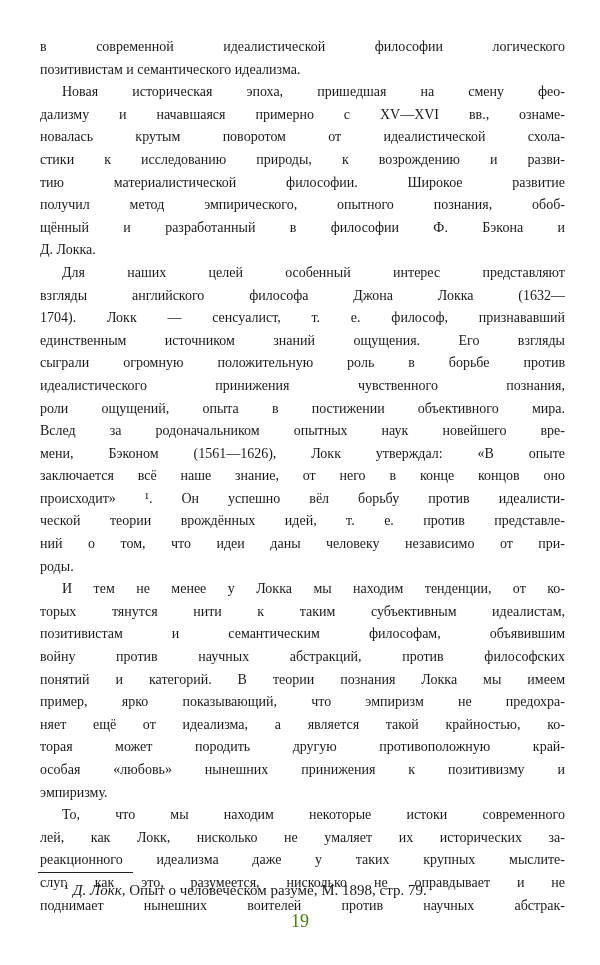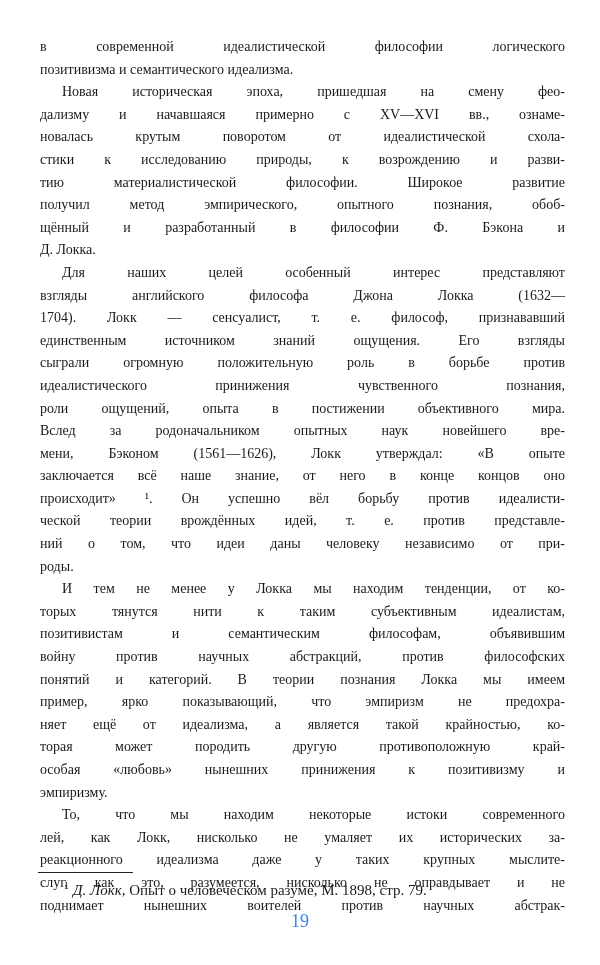--- a/index.html
+++ b/index.html
@@ -14,29 +14,29 @@
   .line.indent { padding-left: 22px; }
   .rule { position: absolute; left: 38px; top: 872px; width: 95px; height: 0; border-top: 1.5px solid #222; }
   .footnote {
     position: absolute; left: 64px; top: 880px;
     font-family: "Liberation Serif", "DejaVu Serif", serif; font-size: 15px; color: #1a1a1a; white-space: nowrap;
   }
   .footnote .sup { font-size: 10px; vertical-align: super; margin-right: 4px; }
   .footnote i { font-style: italic; }
   .pagenum {
     position: absolute; left: 0; width: 600px; top: 911px; text-align: center;
-    font-family: "Liberation Serif", "DejaVu Serif", serif; font-size: 18px; color: #3b82f6;
+    font-family: "Liberation Serif", "DejaVu Serif", serif; font-size: 18px; color: #4d7c0f;
   }
 </style>
 </head>
 <body>
 
 <div class="page" id="page-body">
     <span class="line">в современной идеалистической философии логического</span>
-    <span class="line last">позитивизма и семантического идеализма.</span>
+    <span class="line last">позитивистам и семантического идеализма.</span>
     <span class="line indent">Новая историческая эпоха, пришедшая на смену фео-</span>
     <span class="line">дализму и начавшаяся примерно с XV—XVI вв., ознаме-</span>
     <span class="line">новалась крутым поворотом от идеалистической схола-</span>
     <span class="line">стики к исследованию природы, к возрождению и разви-</span>
     <span class="line">тию материалистической философии. Широкое развитие</span>
     <span class="line">получил метод эмпирического, опытного познания, обоб-</span>
     <span class="line">щённый и разработанный в философии Ф. Бэкона и</span>
     <span class="line last">Д. Локка.</span>
     <span class="line indent">Для наших целей особенный интерес представляют</span>
     <span class="line">взгляды английского философа Джона Локка (1632—</span>

